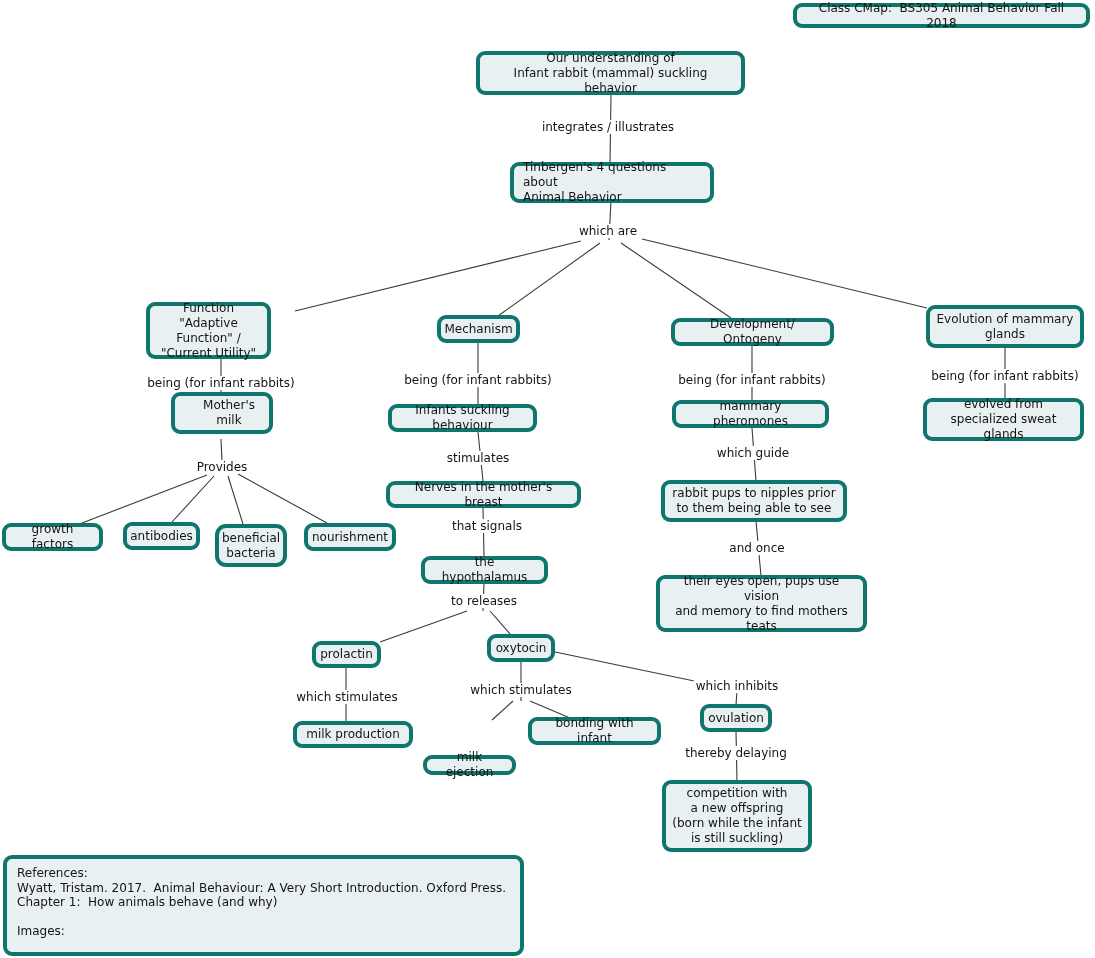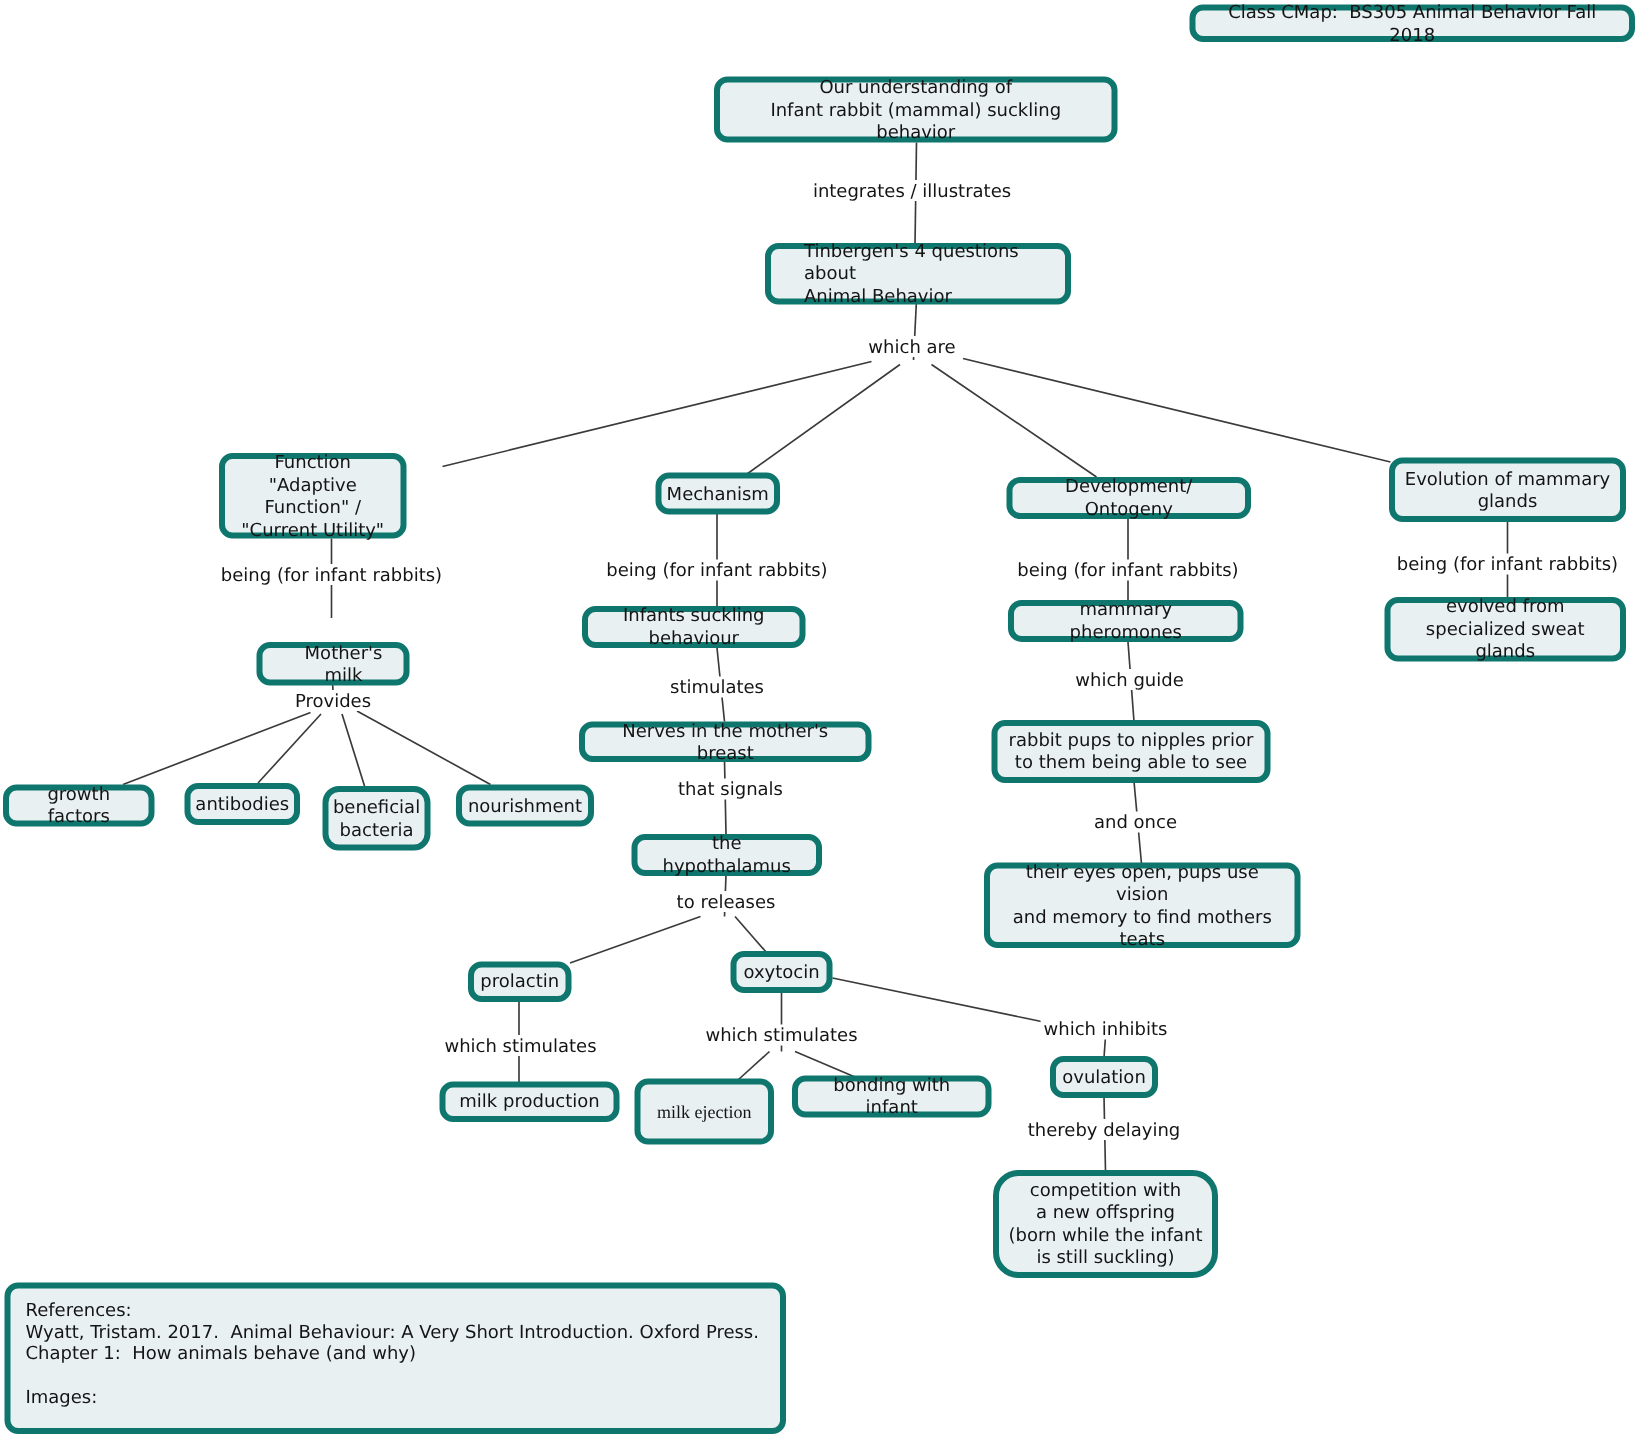--- a/index.html
+++ b/index.html
@@ -25,21 +25,21 @@
     align-items: center;
     justify-content: center;
     text-align: center;
     white-space: pre-wrap;
     line-height: 15px;
     padding: 2px 6px;
   }
   .node.left {
     justify-content: center;
     text-align: left;
-    padding-left: 22px;
+    padding-left: 9px;
   }
   .node.topleft {
     align-items: flex-start;
     justify-content: flex-start;
     text-align: left;
     padding: 7px 10px;
     line-height: 14.6px;
   }
   .link-label {
     position: absolute;
@@ -99,21 +99,21 @@
 "Adaptive Function" /
 "Current Utility"</span></div>
 
   <div class="node" style="left:437px; top:315px; width:83px; height:28px;"><span>Mechanism</span></div>
 
   <div class="node" style="left:671px; top:318px; width:163px; height:28px;"><span>Development/ Ontogeny</span></div>
 
   <div class="node" style="left:926px; top:305px; width:158px; height:43px;"><span>Evolution of mammary
 glands</span></div>
 
-  <div class="node" style="left:171px; top:428px; width:102px; height:29px;padding-left:20px;"><span>Mother's milk</span></div>
+  <div class="node" style="left:171px; top:392px; width:102px; height:42px;padding-left:20px;"><span>Mother's milk</span></div>
 
   <div class="node" style="left:388px; top:404px; width:149px; height:28px;"><span>Infants suckling behaviour</span></div>
 
   <div class="node" style="left:672px; top:400px; width:157px; height:28px;"><span>mammary pheromones</span></div>
 
   <div class="node" style="left:923px; top:398px; width:161px; height:43px;"><span>evolved from
 specialized sweat glands</span></div>
 
   <div class="node" style="left:2px; top:523px; width:101px; height:28px;"><span>growth factors</span></div>
 
@@ -127,27 +127,27 @@
   <div class="node" style="left:386px; top:481px; width:195px; height:27px;"><span>Nerves in the mother's breast</span></div>
 
   <div class="node" style="left:421px; top:556px; width:127px; height:28px;"><span>the hypothalamus</span></div>
 
   <div class="node" style="left:312px; top:641px; width:69px; height:27px;"><span>prolactin</span></div>
 
   <div class="node" style="left:487px; top:634px; width:68px; height:28px;"><span>oxytocin</span></div>
 
   <div class="node" style="left:293px; top:721px; width:120px; height:27px;"><span>milk production</span></div>
 
-  <div class="node" style="left:423px; top:719px; width:93px; height:44px;font-family:Liberation Serif, serif;"><span>milk ejection</span></div>
+  <div class="node" style="left:423px; top:755px; width:93px; height:20px;"><span>milk ejection</span></div>
 
   <div class="node" style="left:528px; top:717px; width:133px; height:28px;"><span>bonding with infant</span></div>
 
   <div class="node" style="left:700px; top:704px; width:72px; height:28px;"><span>ovulation</span></div>
 
-  <div class="node" style="left:662px; top:780px; width:150px; height:72px;border-radius:17px;"><span>competition with
+  <div class="node" style="left:662px; top:780px; width:150px; height:72px;"><span>competition with
 a new offspring
 (born while the infant
 is still suckling)</span></div>
 
   <div class="node" style="left:661px; top:480px; width:186px; height:42px;"><span>rabbit pups to nipples prior
 to them being able to see</span></div>
 
   <div class="node" style="left:656px; top:575px; width:211px; height:57px;"><span>their eyes open, pups use vision
 and memory to find mothers
 teats</span></div>

